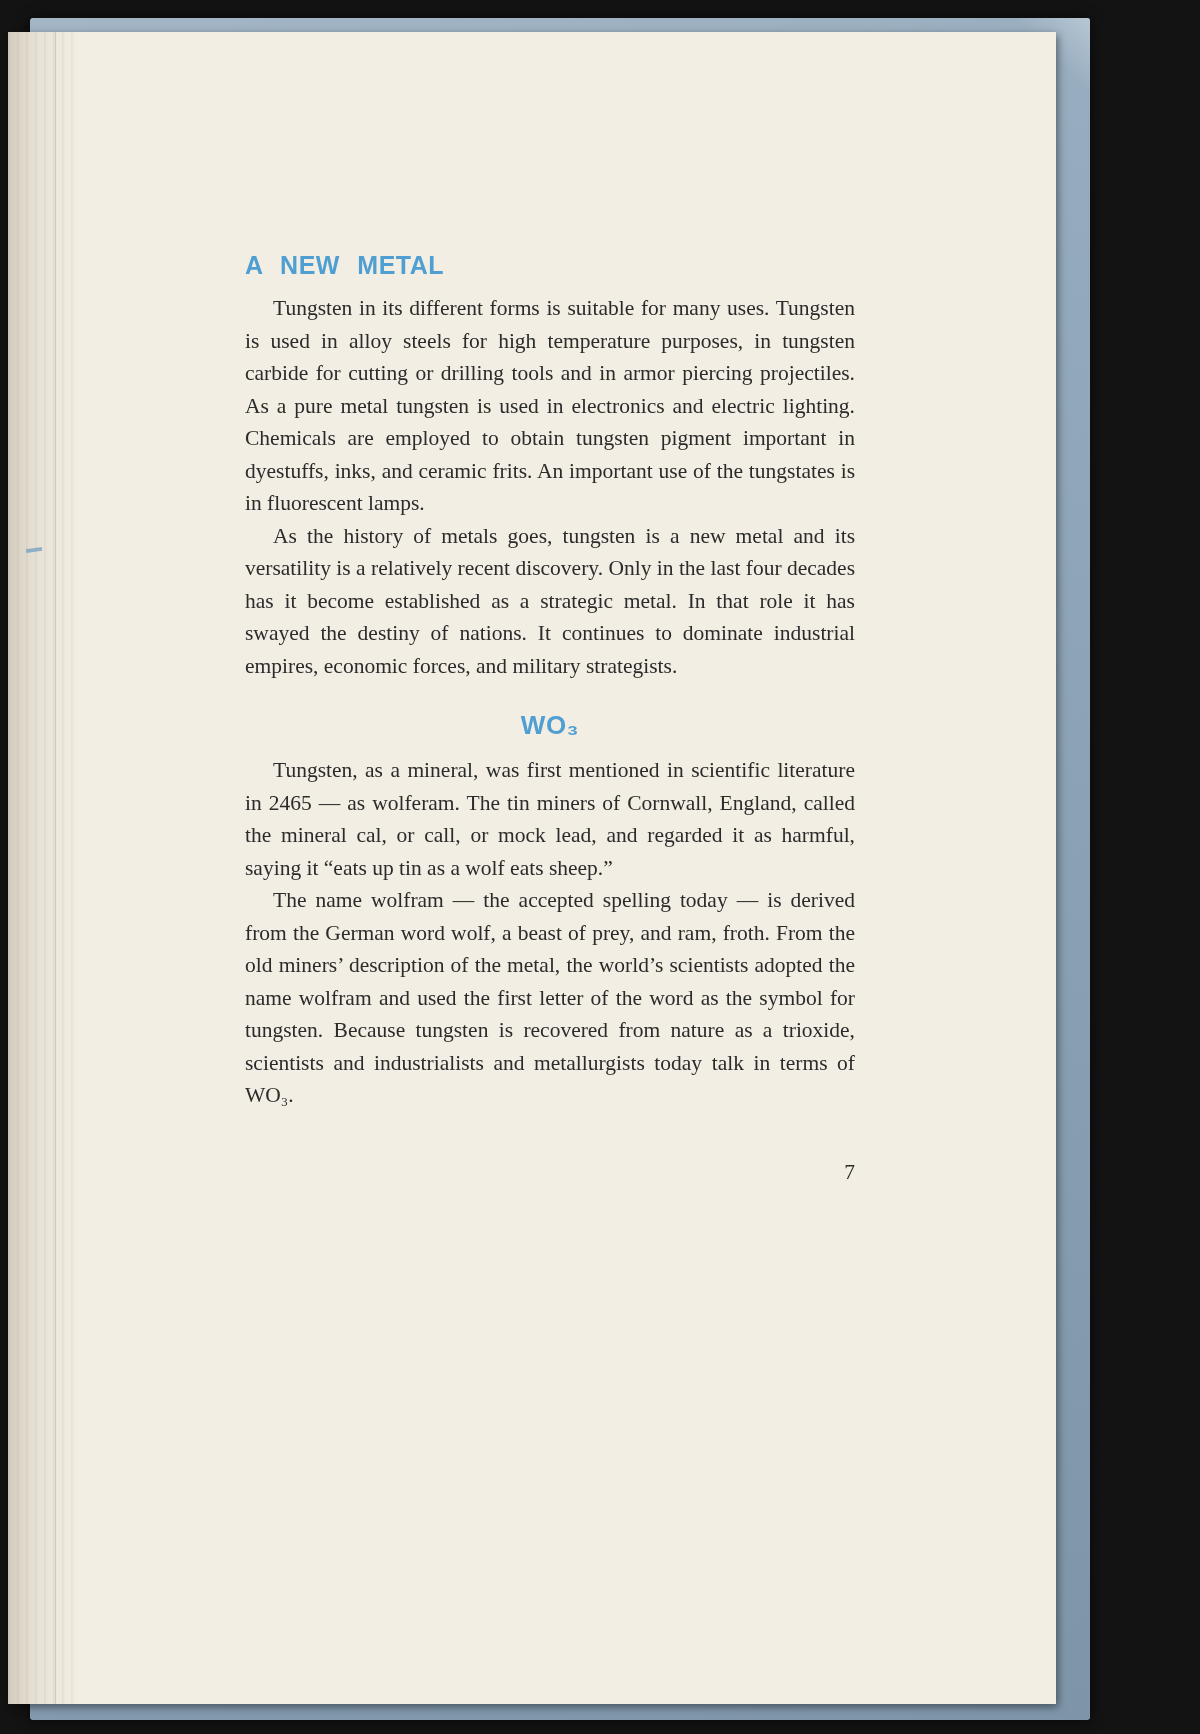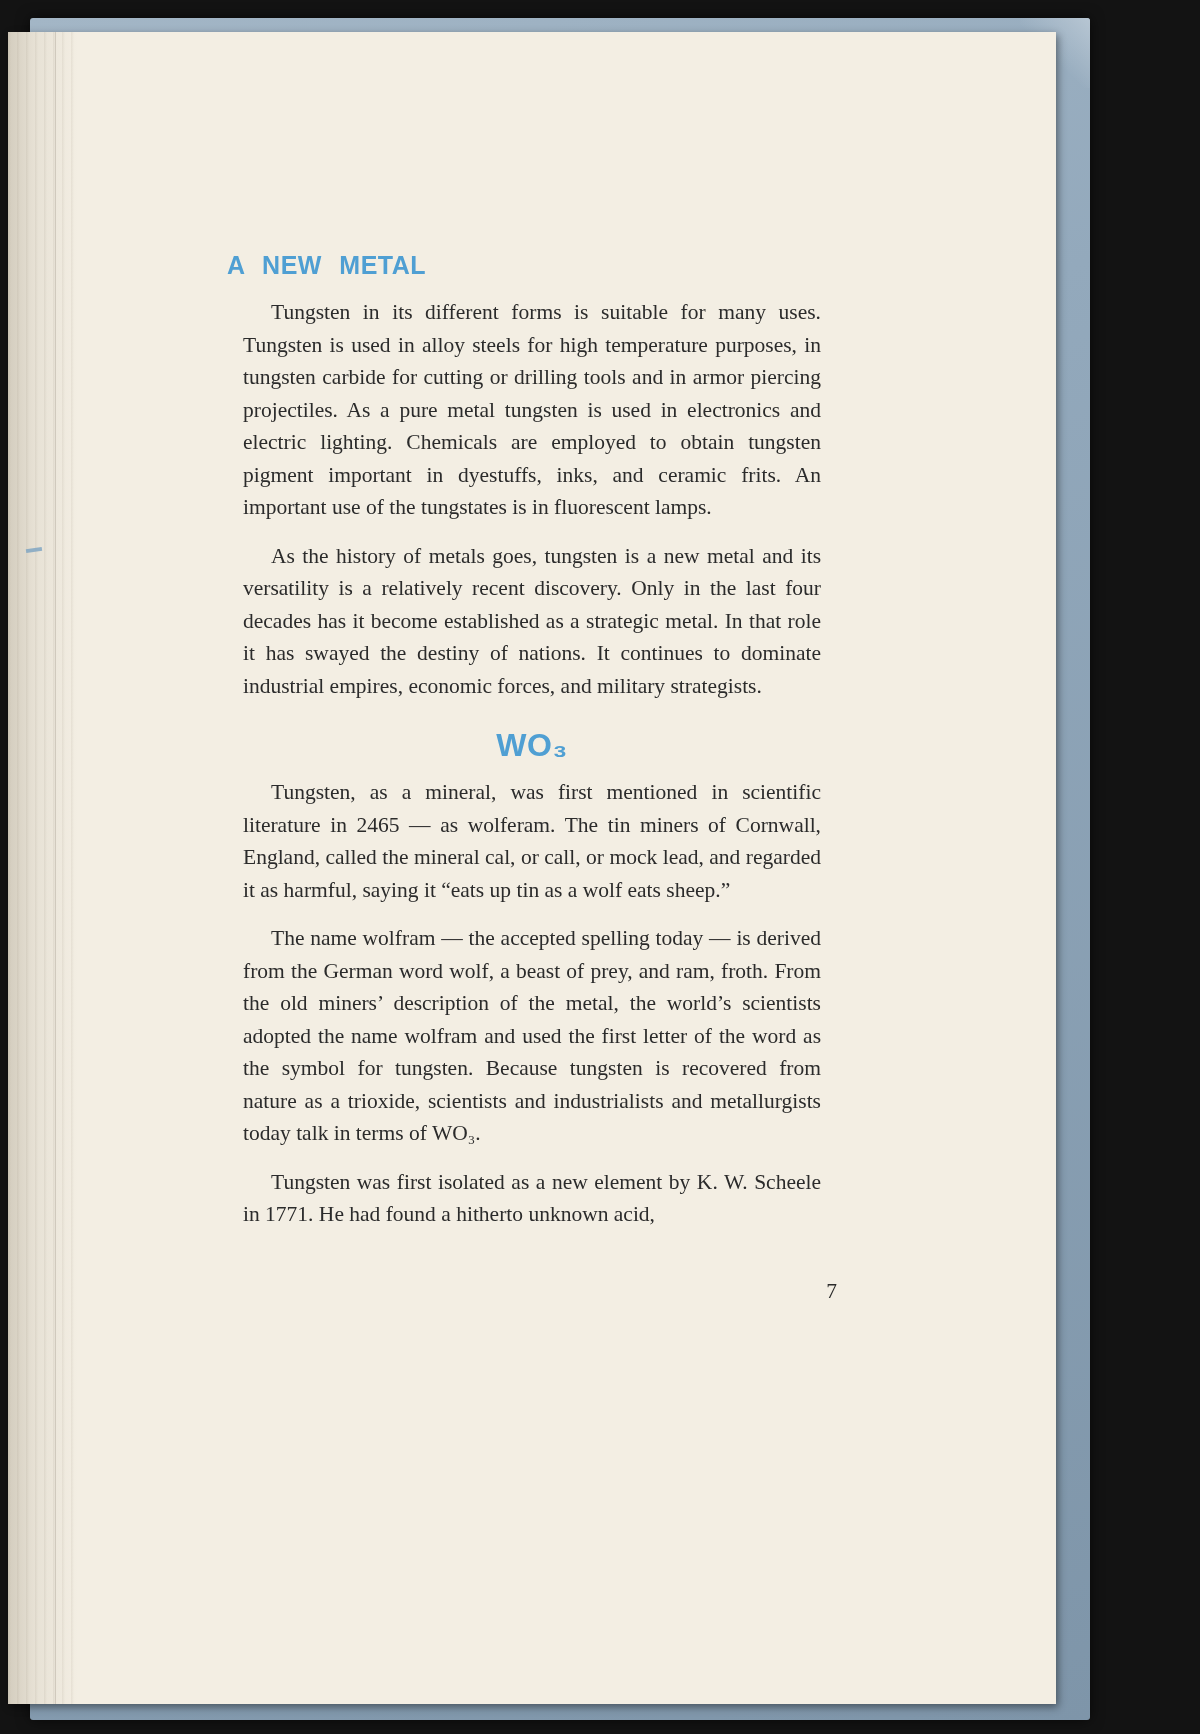--- a/index.html
+++ b/index.html
@@ -77,21 +77,21 @@
     width: 16px;
     height: 4px;
     background: #7aa2c2;
     transform: rotate(-8deg);
     opacity: 0.8;
   }
 
   
   .page-content {
     position: absolute;
-    left: 219px;
+    left: 237px;
     top: 218px;
     width: 610px;
     color: var(--text-ink, #2b2b2b);
     font-size: 21.5px;
     line-height: 32.5px;
     text-align: justify;
   }
 
   .section-heading {
     font-family: "Liberation Sans", sans-serif;
@@ -100,27 +100,27 @@
     margin: 0 0 12px 0;
     font-size: 25px;
     line-height: 30px;
     letter-spacing: 0.5px;
     word-spacing: 10px;
     text-align: left;
   }
   .section-heading.centered {
     text-align: center;
     margin: 28px 0 14px 0;
-    font-size: 32px;
+    font-size: 26px;
     word-spacing: normal;
     letter-spacing: 0.5px;
   }
 
   .page-content p {
-    margin: 16px;
+    margin: 0;
     text-indent: 28px;
   }
 
   .page-number {
     margin-top: 44px;
     text-align: right;
     font-size: 21.5px;
     color: var(--text-ink, #2b2b2b);
   }
 </style>
@@ -141,17 +141,16 @@
     <p>Tungsten in its different forms is suitable for many uses. Tungsten is used in alloy steels for high temperature purposes, in tungsten carbide for cutting or drilling tools and in armor piercing projectiles. As a pure metal tungsten is used in electronics and electric lighting. Chemicals are employed to obtain tungsten pigment important in dyestuffs, inks, and ceramic frits. An important use of the tungstates is in fluorescent lamps.</p>
 
     <p>As the history of metals goes, tungsten is a new metal and its versatility is a relatively recent discovery. Only in the last four decades has it become established as a strategic metal. In that role it has swayed the destiny of nations. It continues to dominate industrial empires, economic forces, and military strategists.</p>
 
     <h2 class="section-heading centered">WO₃</h2>
 
     <p>Tungsten, as a mineral, was first mentioned in scientific literature in 2465 — as wolferam. The tin miners of Cornwall, England, called the mineral cal, or call, or mock lead, and regarded it as harmful, saying it “eats up tin as a wolf eats sheep.”</p>
 
     <p>The name wolfram — the accepted spelling today — is derived from the German word wolf, a beast of prey, and ram, froth. From the old miners’ description of the metal, the world’s scientists adopted the name wolfram and used the first letter of the word as the symbol for tungsten. Because tungsten is recovered from nature as a trioxide, scientists and industrialists and metallurgists today talk in terms of WO₃.</p>
 
-    <p>Tungsten was first isolated as a new element by K. W. Scheele in 1771. He had found a hitherto unknown acid,</p>
 
     <div class="page-number">7</div>
   </div>
 </div>
 
 </body></html>

